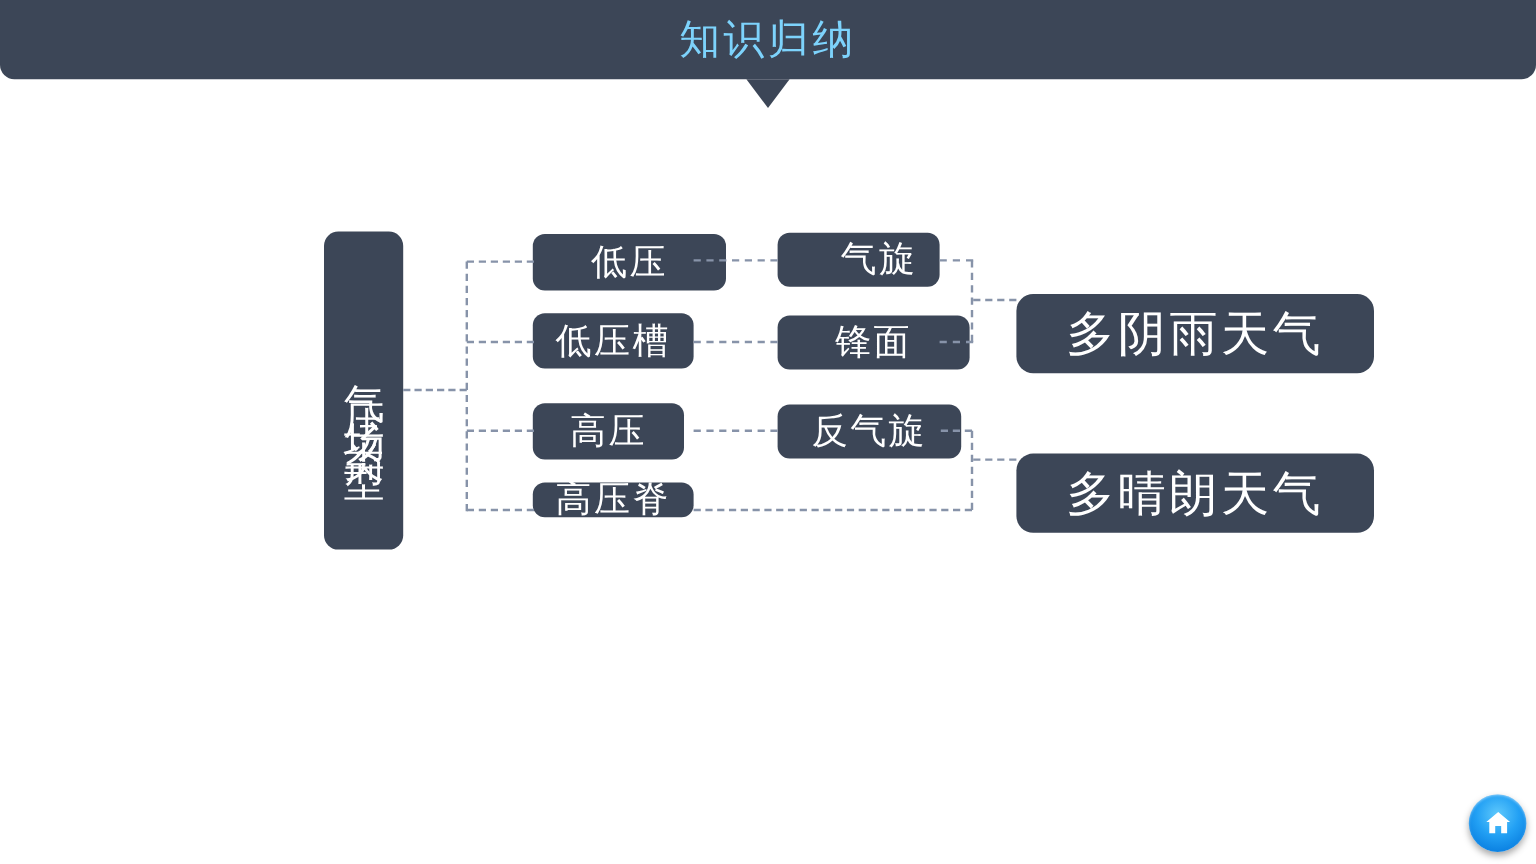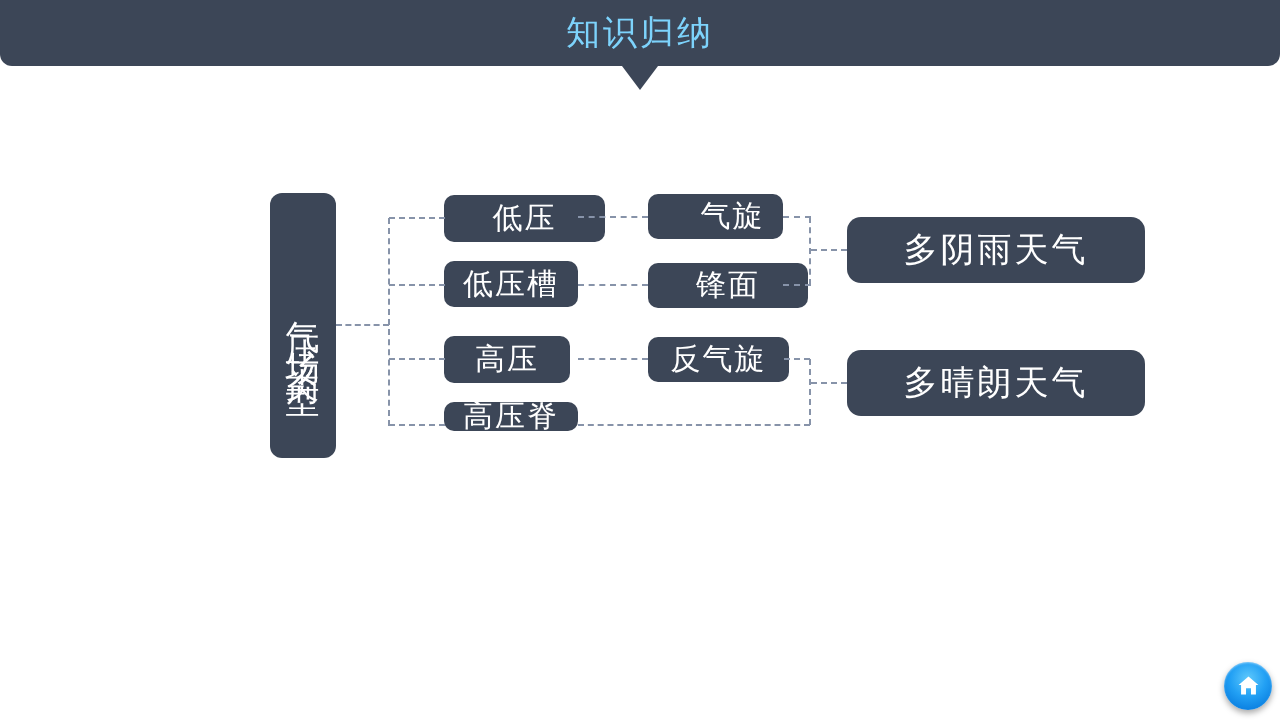--- a/index.html
+++ b/index.html
@@ -45,21 +45,21 @@
   .node{
     position:absolute;
     background:var(--node-bg);
     color:var(--node-text);
     display:flex;align-items:center;justify-content:center;
     font-weight:300;
     border-radius:10px;
     white-space:nowrap;
   }
   .node-small{font-size:30px;letter-spacing:2px;}
-  .node-big{font-size:34px;letter-spacing:3px;border-radius:14px;}
+  .node-big{font-size:40px;letter-spacing:3px;border-radius:14px;margin-top:28px;}
   .node-root{
     writing-mode:vertical-lr;
     font-size:34px;
     letter-spacing:16px;
     border-radius:12px;
     padding-top:14px;
   }
   
   .hline{
     position:absolute;height:0;
@@ -95,21 +95,21 @@
 
   <div class="node node-root" style="left:270px;top:193px;width:66px;height:265px;">气压场类型</div>
 
   <div class="node node-small" style="left:444px;top:195px;width:161px;height:47px;font-family:Liberation Mono, monospace;">低压</div>
   <div class="node node-small" style="left:444px;top:261px;width:134px;height:46px;">低压槽</div>
   <div class="node node-small" style="left:444px;top:336px;width:126px;height:47px;font-family:Liberation Mono, monospace;">高压</div>
   <div class="node node-small" style="left:444px;top:402px;width:134px;height:29px;">高压脊</div>
 
   <div class="node node-small" style="left:648px;top:194px;width:135px;height:45px;padding-left:34px;">气旋</div>
   <div class="node node-small" style="left:648px;top:263px;width:160px;height:45px;">锋面</div>
-  <div class="node node-small" style="left:648px;top:337px;width:141px;height:45px;">反气旋</div>
+  <div class="node node-small" style="left:648px;top:337px;width:153px;height:45px;">反气旋</div>
 
   <div class="node node-big" style="left:847px;top:217px;width:298px;height:66px;">多阴雨天气</div>
   <div class="node node-big" style="left:847px;top:350px;width:298px;height:66px;">多晴朗天气</div>
 
   <div class="hline" style="left:336px;top:324px;width:53px;"></div>
   <div class="vline" style="left:388px;top:218px;height:208px;"></div>
   <div class="hline" style="left:389px;top:217px;width:56px;"></div>
   <div class="hline" style="left:389px;top:284px;width:56px;"></div>
   <div class="hline" style="left:389px;top:358px;width:56px;"></div>
   <div class="hline" style="left:389px;top:424px;width:56px;"></div>

